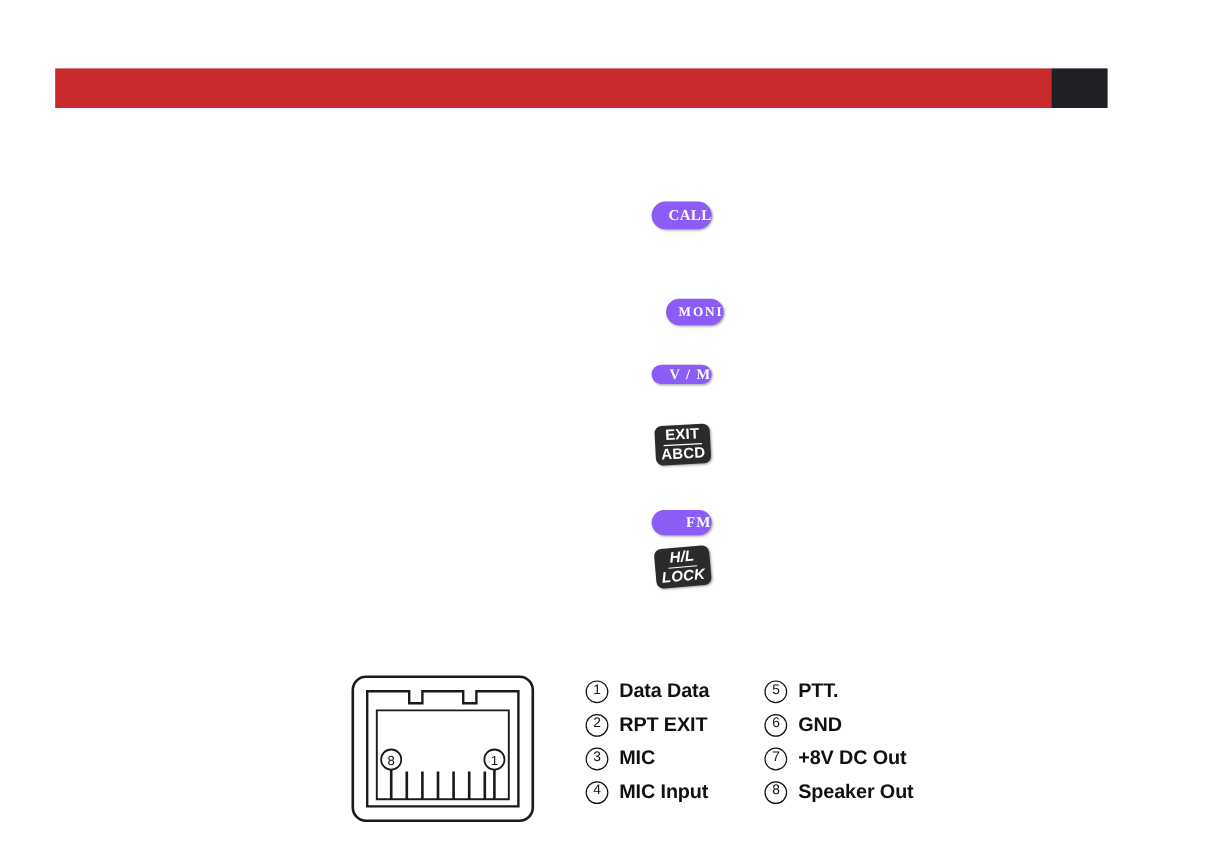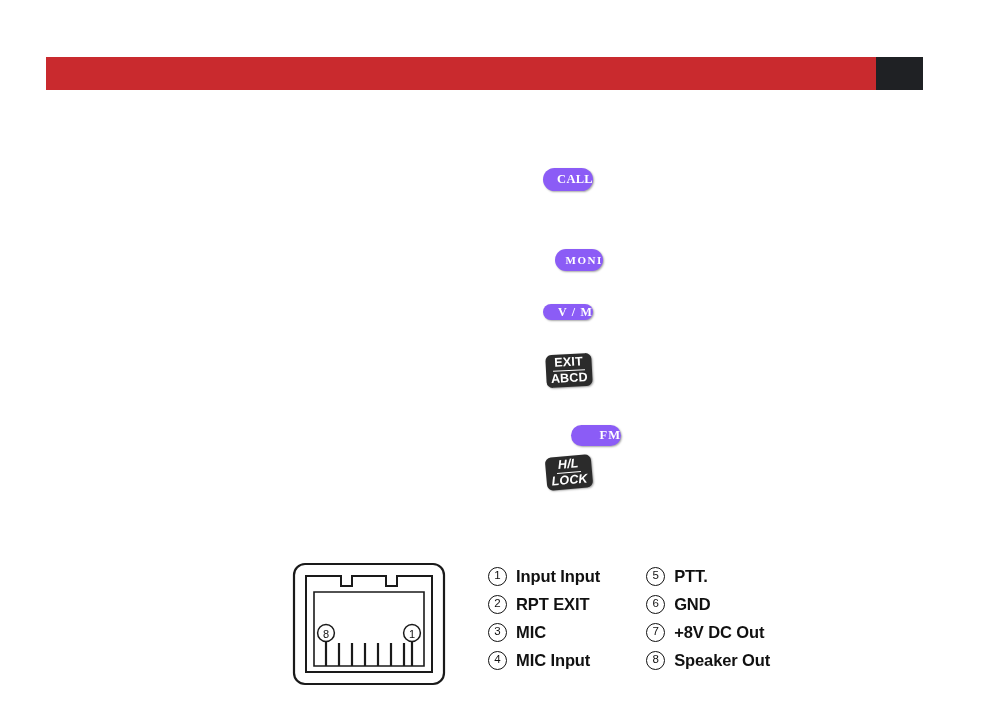--- a/index.html
+++ b/index.html
@@ -75,21 +75,20 @@
     font-size: 12px;
     letter-spacing: 1.2px;
   }
   #key-fm {
     left: 543px;
     top: 425px;
     width: 50px;
     height: 21px;
     font-size: 12.5px;
     letter-spacing: 1px;
-    margin-left: 28px;
   }
 
   
   .key-slab {
     position: absolute;
     background: #2b2b2b;
     color: #ffffff;
     border-radius: 6px;
     display: flex;
     flex-direction: column;
@@ -251,21 +250,21 @@
     <circle cx="120" cy="71" r="8.4" fill="#ffffff" stroke="#1a1a1a" stroke-width="1.5"></circle>
     <text x="120" y="75.5" text-anchor="middle" font-family="Liberation Sans, sans-serif" font-size="11" fill="#111111">1</text>
   </g>
 </svg>
 
 <div id="pin-legend">
 
   <div class="pin-column">
     <div class="pin-row">
       <span class="pin-num">1</span>
-      <span class="pin-label">Input Input</span>
+      <span class="pin-label">Data Data</span>
     </div>
     <div class="pin-row">
       <span class="pin-num">2</span>
       <span class="pin-label">RPT EXIT</span>
     </div>
     <div class="pin-row">
       <span class="pin-num">3</span>
       <span class="pin-label">MIC</span>
     </div>
     <div class="pin-row">

